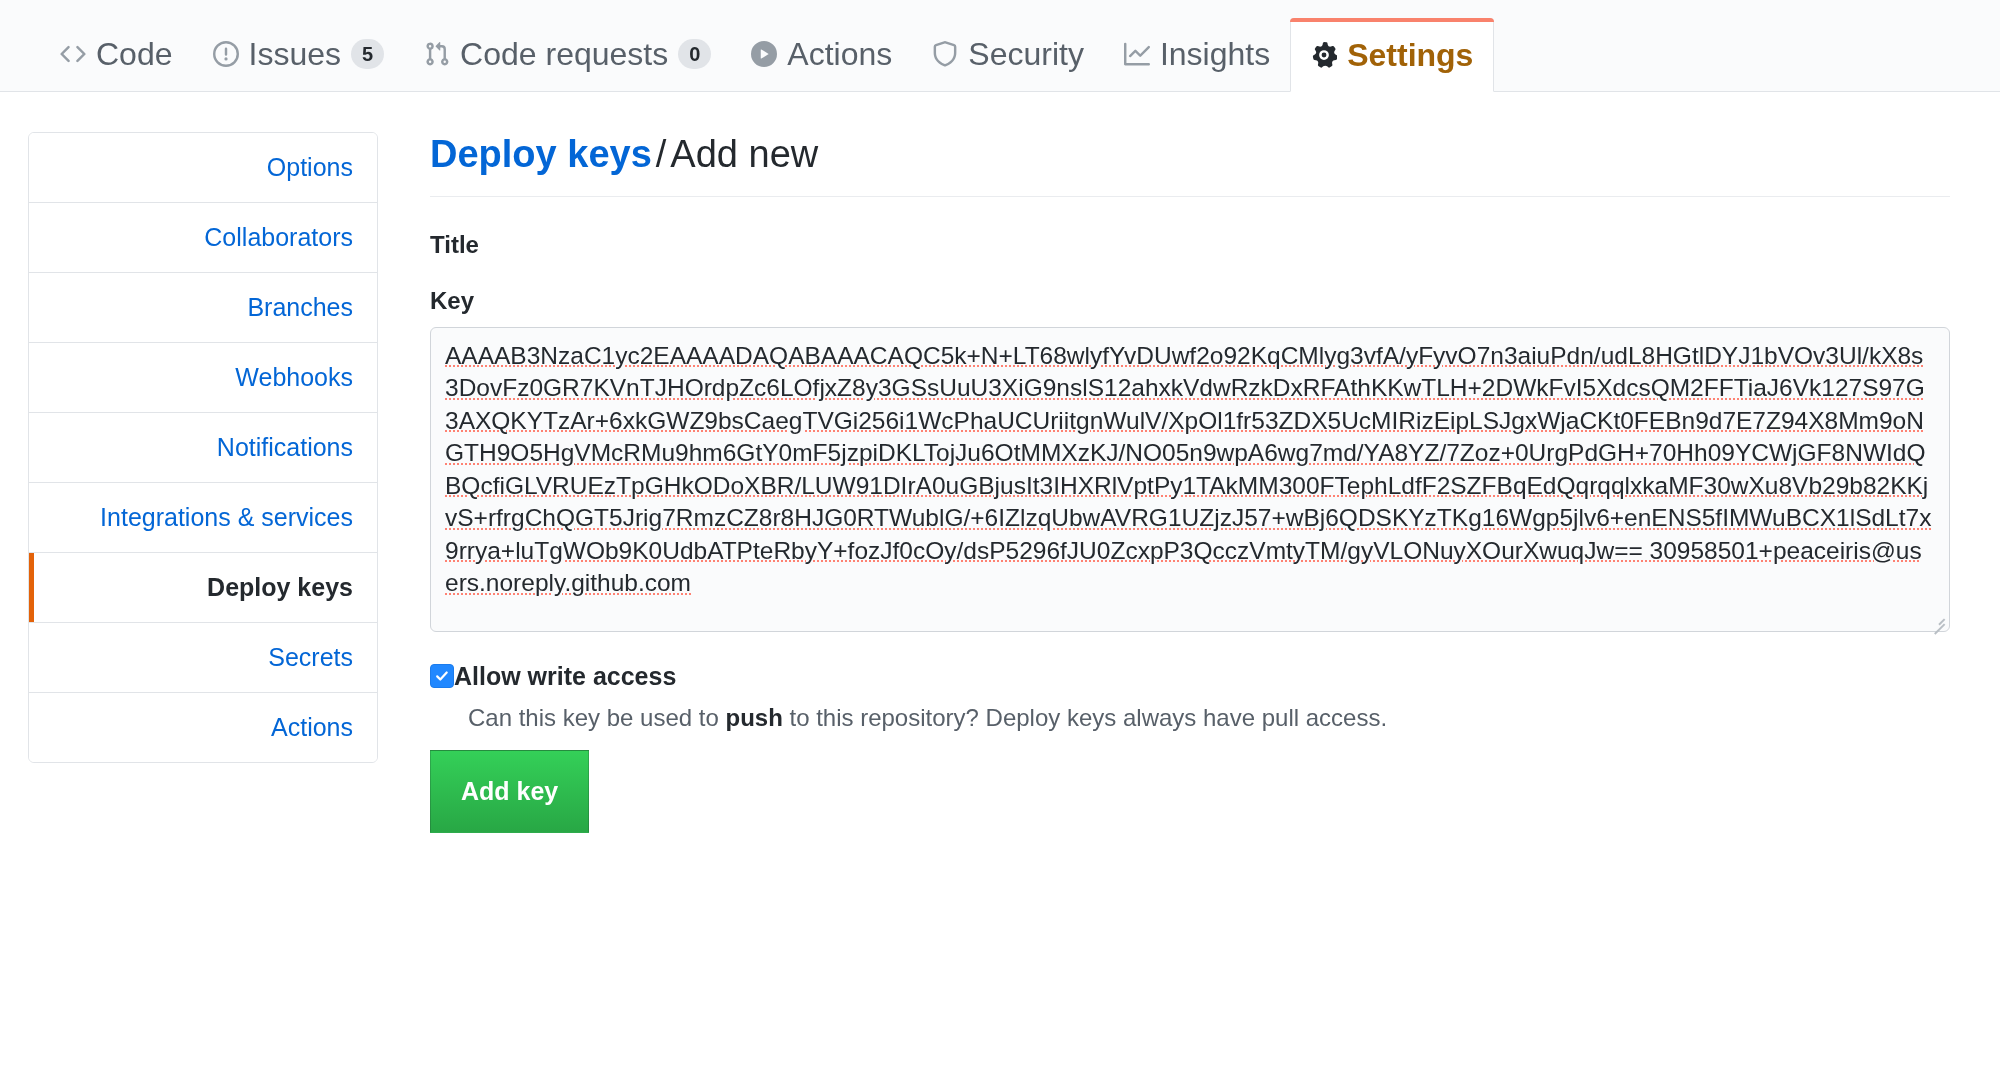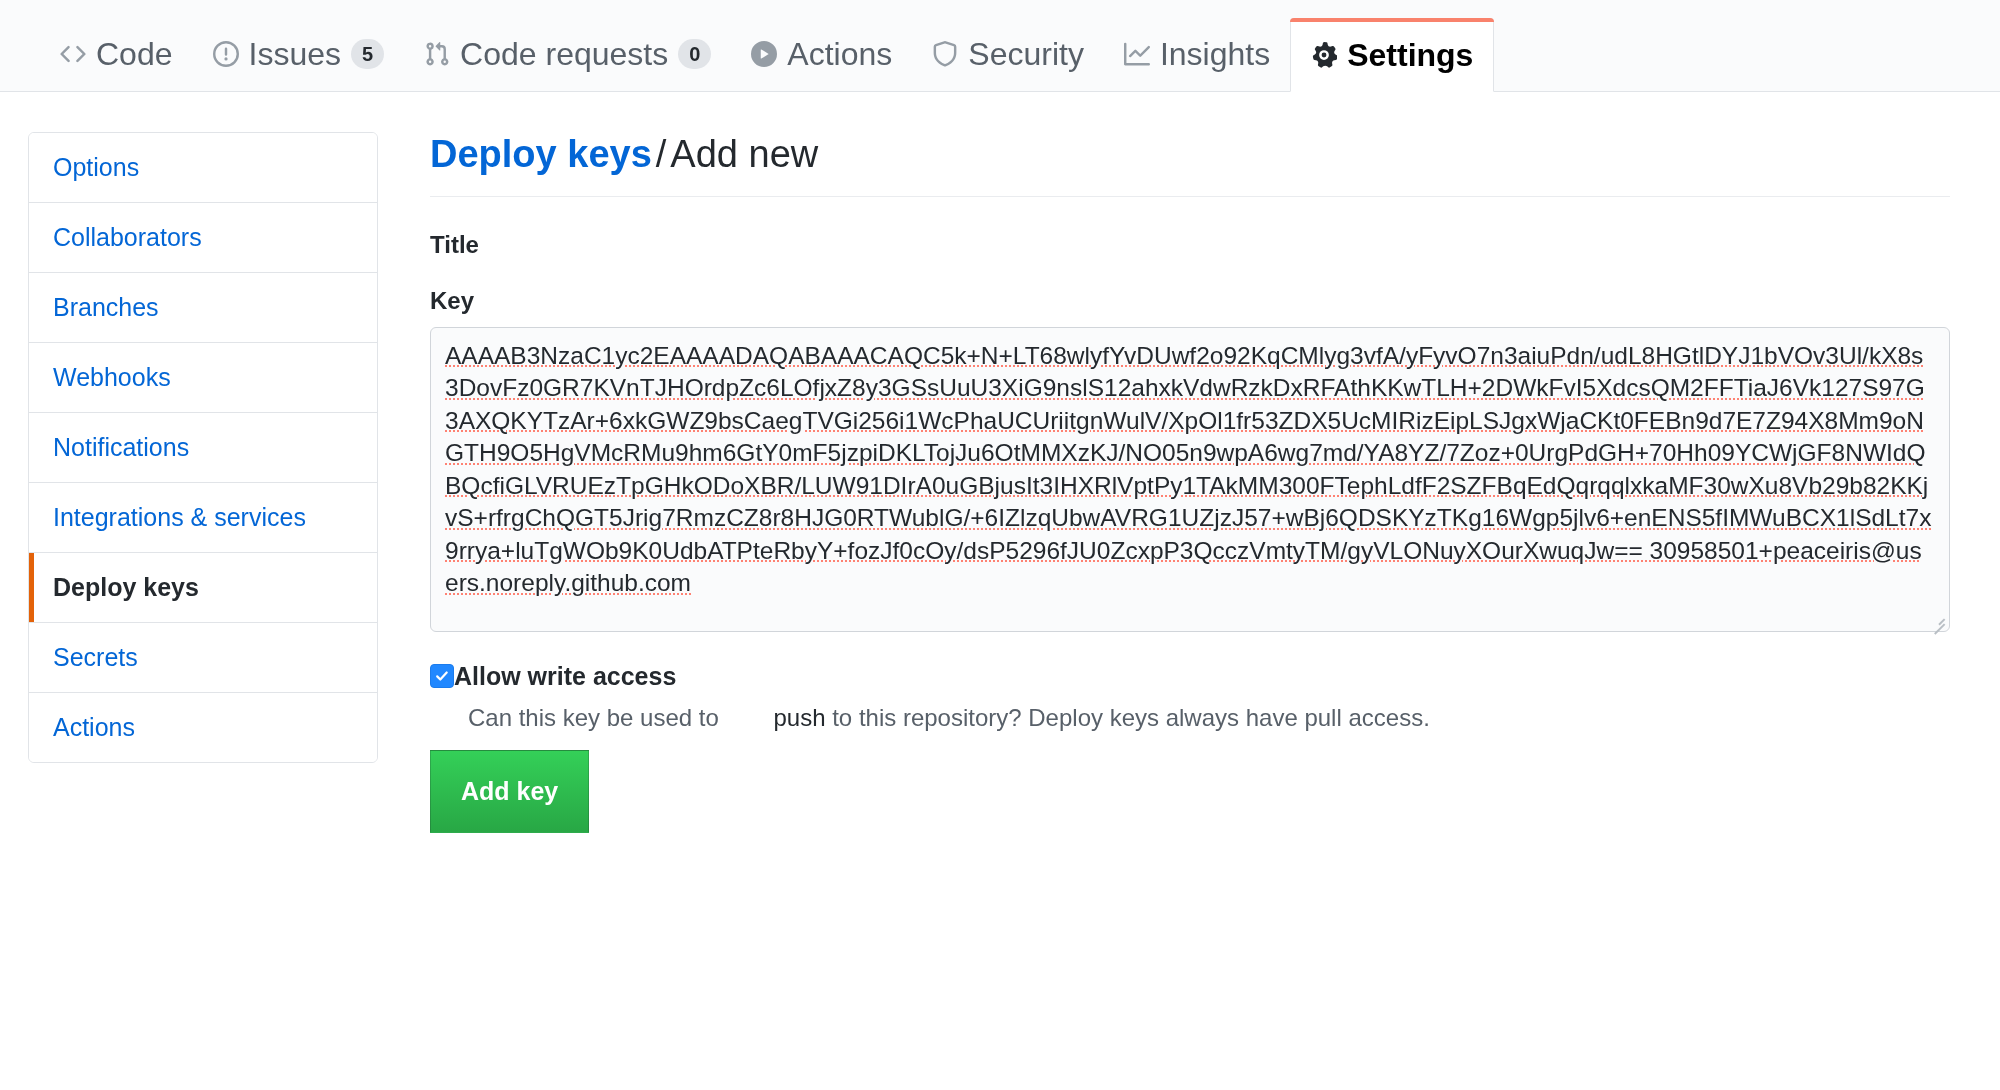--- a/index.html
+++ b/index.html
@@ -36,21 +36,21 @@
     text-decoration: none;
     cursor: pointer;
     position: relative;
   }
   .nav-item .nav-label { font-size: 32px; text-align: center; }
   .nav-item.selected {
     background: #ffffff;
     border: 1px solid #e1e4e8;
     border-bottom-color: #ffffff;
     border-radius: 4px 4px 0 0;
-    color: #000000;
+    color: #a16207;
     font-weight: 600;
     margin-bottom: -1px;
   }
   .nav-item.selected::before {
     content: "";
     position: absolute;
     top: -1px; left: -1px; right: -1px;
     height: 4px;
     background: #f9826c;
     border-radius: 4px 4px 0 0;
@@ -98,20 +98,21 @@
   .side-item {
     display: block;
     padding: 20px 24px;
     font-size: 25px;
     color: #0366d6;
     border-bottom: 1px solid #e1e4e8;
     cursor: pointer;
     text-decoration: none;
     position: relative;
     background: #fff;
+    text-align: right;
   }
   .side-item:last-child { border-bottom: none; }
   .side-item.selected {
     color: #24292e;
     font-weight: 600;
     cursor: default;
   }
   .side-item.selected::before {
     content: "";
     position: absolute;
@@ -227,21 +228,21 @@
     font-weight: 600;
     color: #24292e;
     cursor: pointer;
   }
   .help-text {
     font-size: 24px;
     color: #586069;
     margin: 10px 0 0 38px;
     line-height: 1.4;
   }
-  .help-text b { color: #24292e; font-weight: 400; margin-left: 48px; }
+  .help-text b { color: #24292e; font-weight: 700; }
 
   .btn-primary {
     margin: 16px 0 0 0;
     padding: 26px 30px;
     font-size: 25px;
     font-weight: 600;
     font-family: "Liberation Sans", sans-serif;
     color: #ffffff;
     background: linear-gradient(#34d058, #28a745);
     border: 1px solid rgba(27,31,35,0.2);

